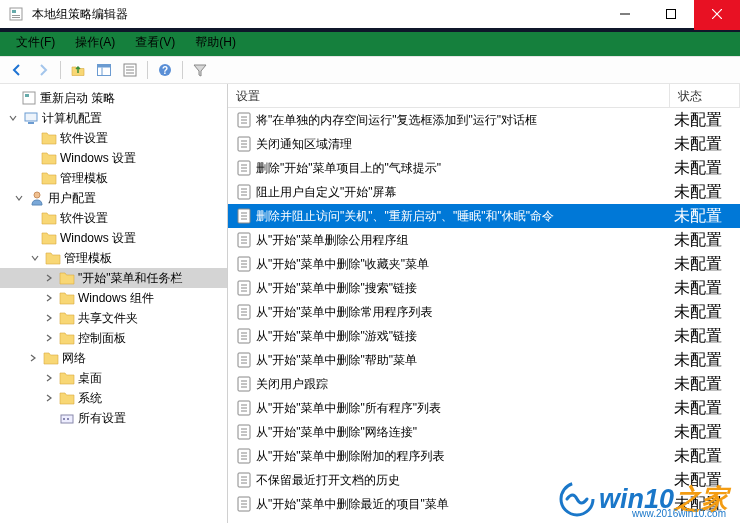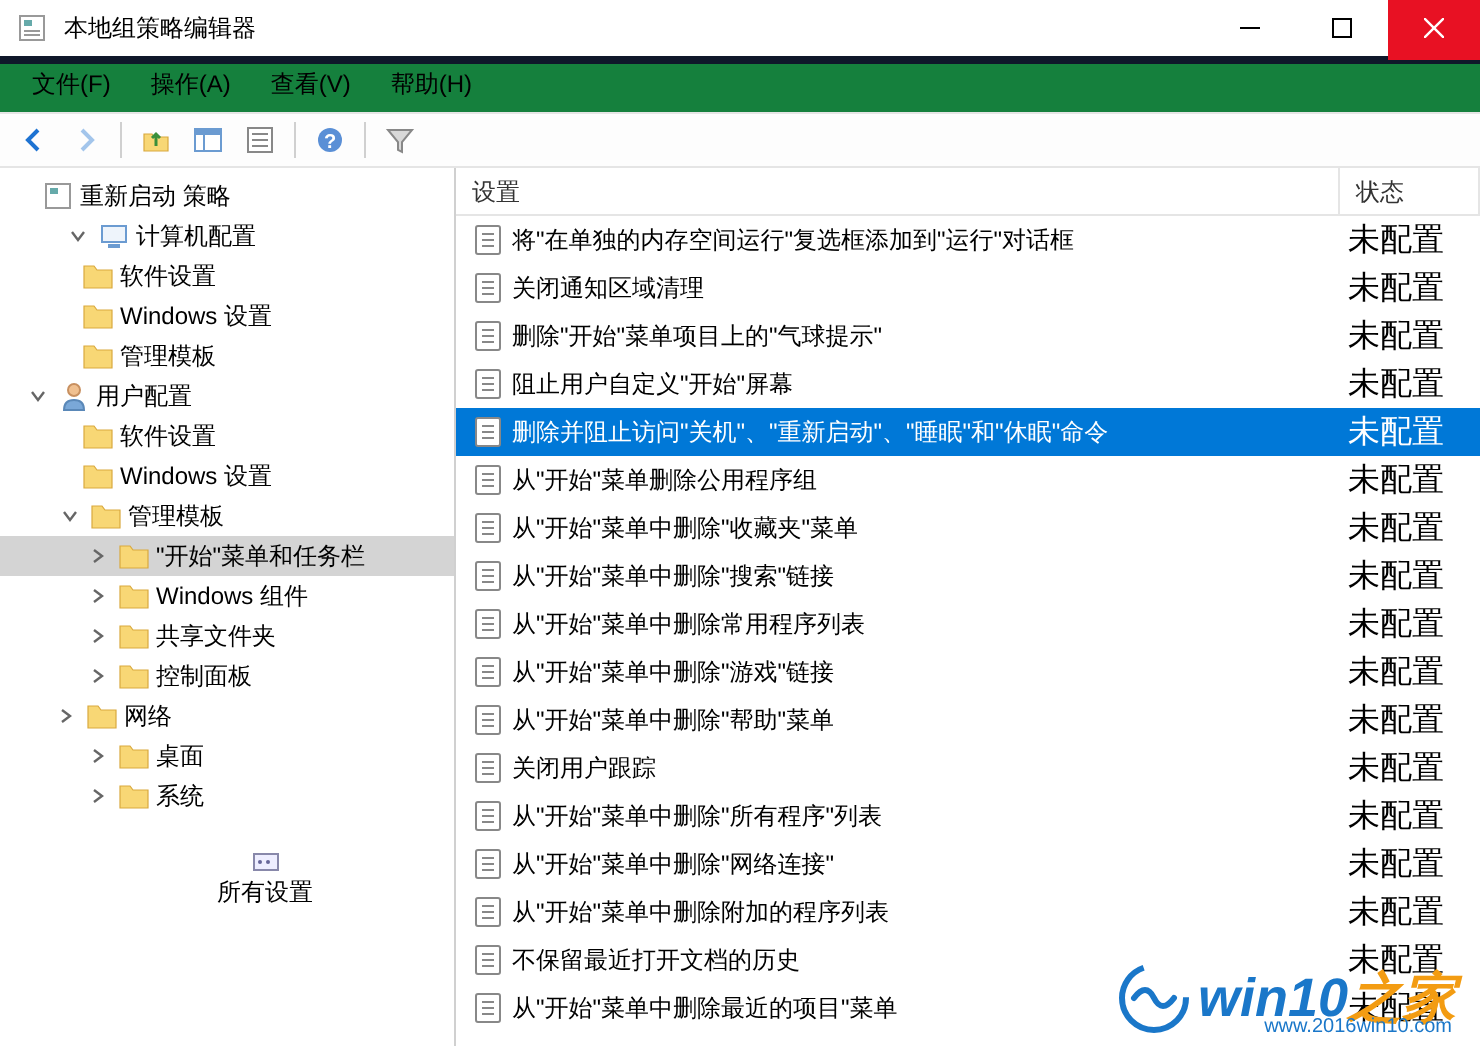--- a/index.html
+++ b/index.html
@@ -170,21 +170,21 @@
       <span class="expander"></span>
       <span class="node-icon">
           <svg width="16" height="16" viewBox="0 0 16 16">
             <rect x="2" y="2" width="12" height="12" fill="#fff" stroke="#999"></rect>
             <rect x="4" y="4" width="4" height="3" fill="#6aa"></rect>
           </svg>
         </span>
       <span class="node-label">重新启动 策略</span>
     </div>
 
-    <div class="tree-node" style="padding-left:32px">
+    <div class="tree-node" style="padding-left:6px">
       <span class="expander">
           <svg width="10" height="10" viewBox="0 0 10 10">
             <path d="M2 3 L5 7 L8 3" fill="none" stroke-width="1.2"></path>
           </svg>
         </span>
       <span class="node-icon">
           <svg width="16" height="16" viewBox="0 0 16 16">
             <rect x="2" y="3" width="12" height="8" fill="#eef4fb" stroke="#6b9bd1"></rect>
             <rect x="5" y="12" width="6" height="2" fill="#6b9bd1"></rect>
           </svg>
@@ -345,21 +345,21 @@
               <path d="M3 2 L7 5 L3 8" fill="none" stroke="#666" stroke-width="1.2"></path>
             </svg>
           </span>
           <span class="node-icon">
             <svg width="16" height="16" viewBox="0 0 16 16">
               <use href="#svg-folder"></use>
             </svg>
           </span>
           <span class="node-label">系统</span>
         </div>
-        <div class="tree-node" style="padding-left: 42px; flex-direction: column;">
+        <div class="tree-node" style="padding-left: 42px;">
           <span class="expander"></span>
           <span class="node-icon">
             <svg width="16" height="16" viewBox="0 0 16 16">
               <use href="#svg-cog"></use>
             </svg>
           </span>
           <span class="node-label">所有设置</span>
         </div>
       </div>
   </div>

